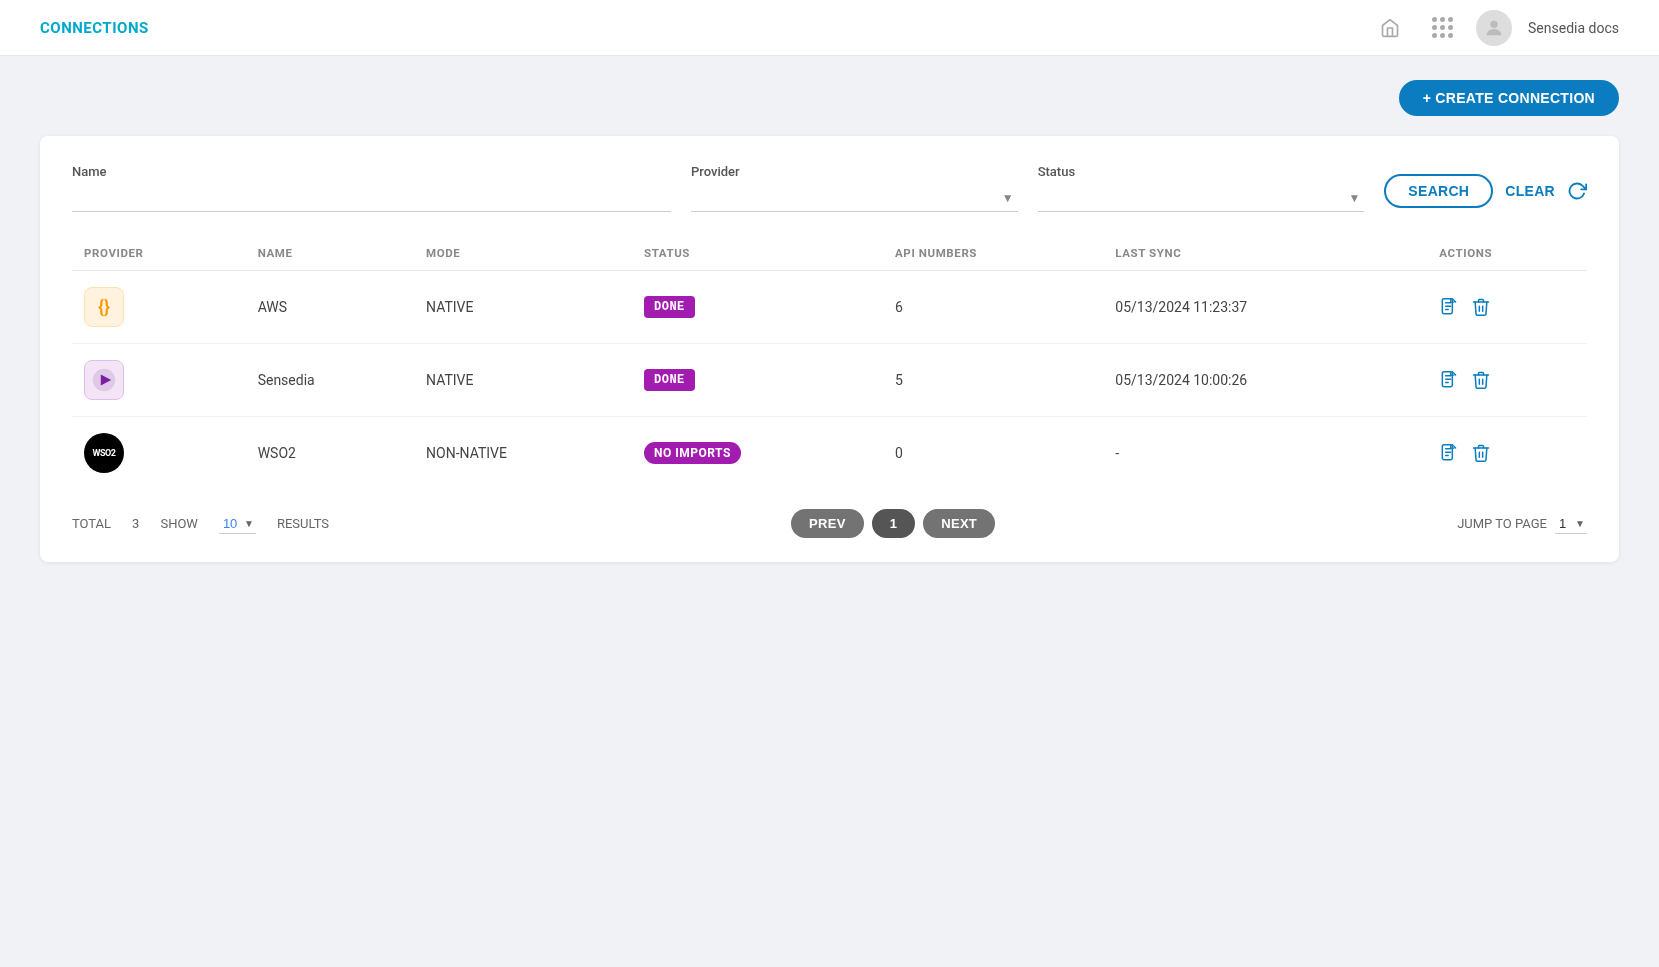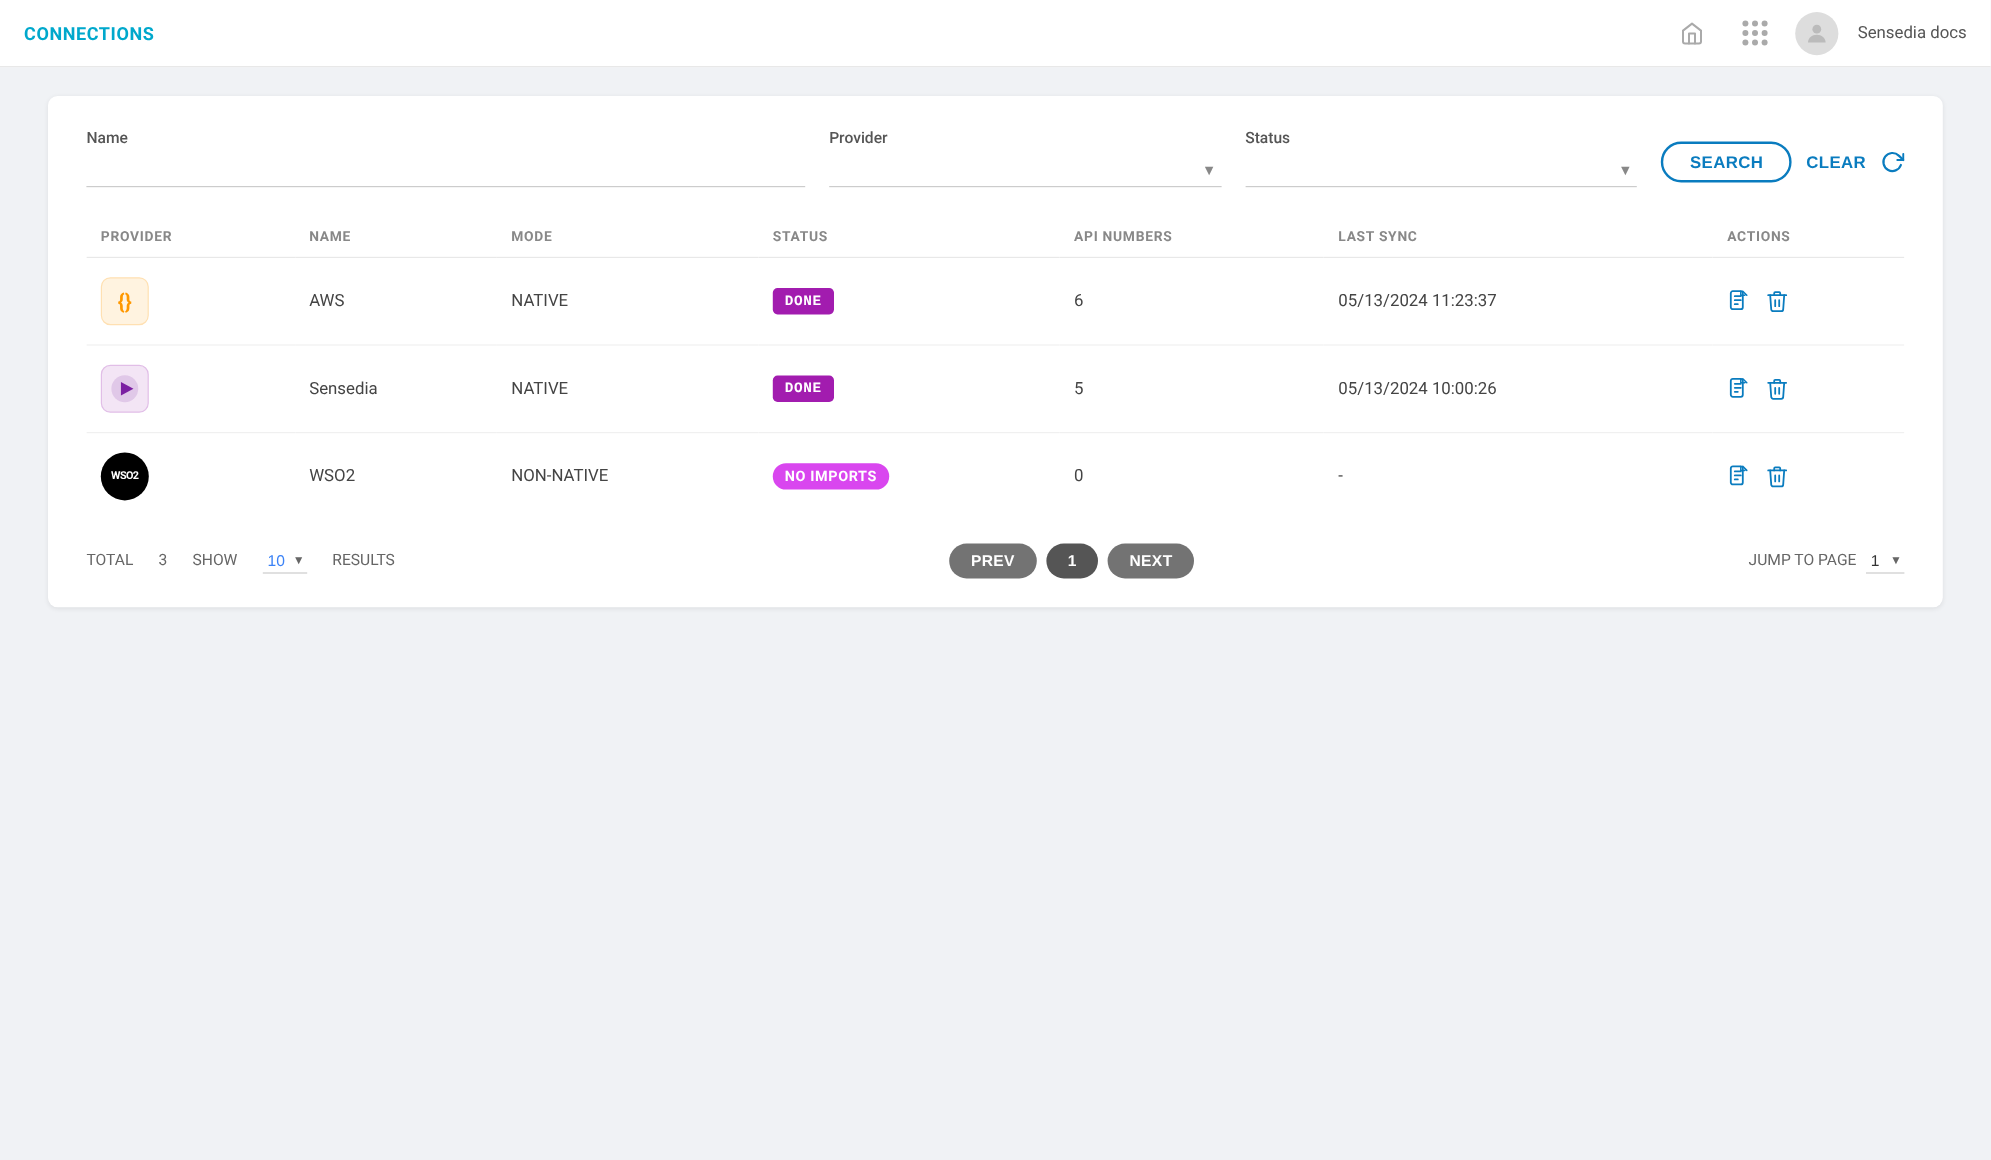--- a/index.html
+++ b/index.html
@@ -9,21 +9,21 @@
       min-height: 967px;
       color: #333;
     }
 
     
     .topnav {
       background: #fff;
       height: 56px;
       display: flex;
       align-items: center;
-      padding: 0 20px;
+      padding: 0 40px;
       border-bottom: 1px solid #e8e8e8;
       position: relative;
     }
     .topnav-title {
       color: #00a8cc;
       font-weight: 700;
       font-size: 15px;
       letter-spacing: 0.5px;
     }
     .topnav-right {
@@ -238,21 +238,21 @@
     .badge {
       display: inline-block;
       padding: 4px 10px;
       border-radius: 4px;
       font-size: 12px;
       font-weight: 700;
       letter-spacing: 0.5px;
       color: #fff;
     }
     .badge-done { background: #a21caf; font-family: Liberation Mono, monospace; }
-    .badge-no-imports { background: #d946ef; border-radius: 11px; }
+    .badge-no-imports { background: #a21caf; border-radius: 11px; }
 
     
     .action-icons {
       display: flex;
       gap: 12px;
       align-items: center;
     }
     .action-icon-btn {
       background: none;
       border: none;
@@ -401,20 +401,23 @@
         <path d="M4 20c0-4 3.6-7 8-7s8 3 8 7" fill="#bbb"></path>
       </svg>
     </div>
 
     <span class="nav-docs">Sensedia docs</span>
   </div>
 </nav>
 
 <div class="main-content">
 
+  <div class="action-row">
+    <button class="create-btn">+ CREATE CONNECTION</button>
+  </div>
 
   <div class="filter-card">
 
     <div class="filter-row">
 
       <div class="filter-field name-field">
         <label>Name</label>
         <input type="text" class="filter-input" style="">
       </div>
 

